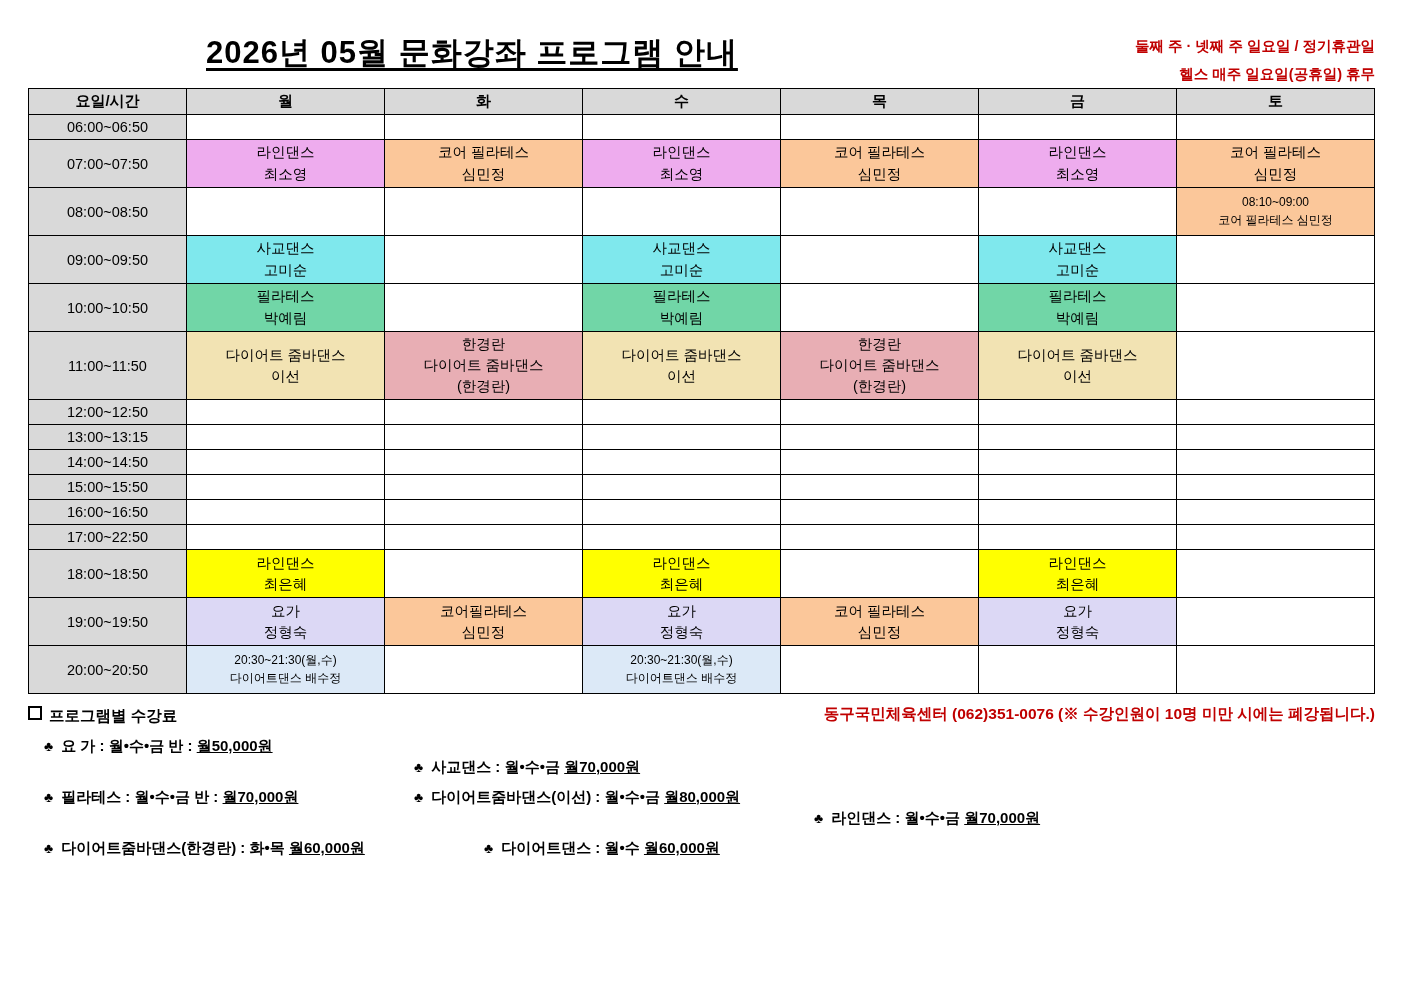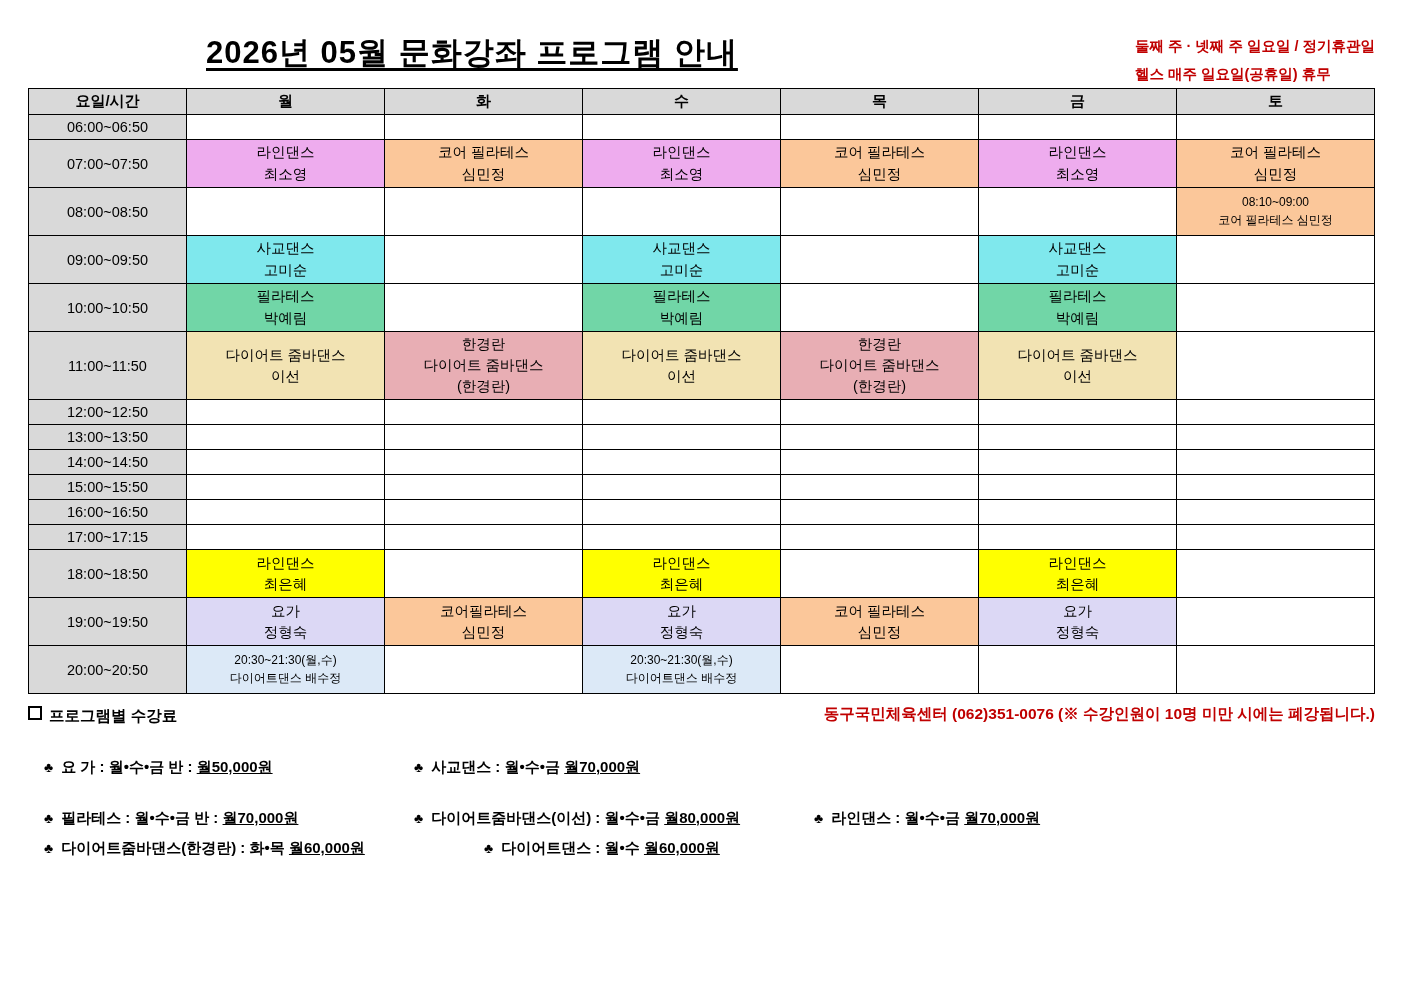--- a/index.html
+++ b/index.html
@@ -36,20 +36,21 @@
     font-weight: bold;
     letter-spacing: 1px;
     text-decoration: underline;
     text-underline-offset: 5px;
     white-space: nowrap;
   }
   .notes {
     position: absolute;
     right: 0px;
     top: 22px;
+    text-align: right;
     color: #c00000;
     font-size: 14.5px;
     font-weight: bold;
     line-height: 1.95;
   }
 
   
   table.schedule {
     border-collapse: collapse;
     table-layout: fixed;
@@ -118,21 +119,20 @@
     font-weight: bold;
     font-size: 15.5px;
     white-space: nowrap;
   }
   .fee-list {
     margin-top: 10px;
   }
   .fee-line {
     display: flex;
     margin-bottom: 11px;
-    align-items: flex-end;
   }
   .fee-item {
     font-size: 15px;
     font-weight: bold;
     white-space: nowrap;
   }
   .fee-item .club {
     color: #000;
     margin-right: 8px;
     font-size: 14px;
@@ -339,21 +339,21 @@
             <div class="cell-inner"></div>
           </td>
           <td style="background: rgb(255, 255, 255);">
             <div class="cell-inner"></div>
           </td>
           <td style="background: rgb(255, 255, 255);">
             <div class="cell-inner"></div>
           </td>
         </tr>
         <tr class="h1">
-          <td class="time-cell">13:00~13:50</td>
+          <td class="time-cell">13:00~13:15</td>
           <td style="background: rgb(255, 255, 255);">
             <div class="cell-inner"></div>
           </td>
           <td style="background: rgb(255, 255, 255);">
             <div class="cell-inner"></div>
           </td>
           <td style="background: rgb(255, 255, 255);">
             <div class="cell-inner"></div>
           </td>
           <td style="background: rgb(255, 255, 255);">
@@ -423,21 +423,21 @@
             <div class="cell-inner"></div>
           </td>
           <td style="background: rgb(255, 255, 255);">
             <div class="cell-inner"></div>
           </td>
           <td style="background: rgb(255, 255, 255);">
             <div class="cell-inner"></div>
           </td>
         </tr>
         <tr class="h1">
-          <td class="time-cell">17:00~17:15</td>
+          <td class="time-cell">17:00~22:50</td>
           <td style="background: rgb(255, 255, 255);">
             <div class="cell-inner"></div>
           </td>
           <td style="background: rgb(255, 255, 255);">
             <div class="cell-inner"></div>
           </td>
           <td style="background: rgb(255, 255, 255);">
             <div class="cell-inner"></div>
           </td>
           <td style="background: rgb(255, 255, 255);">

